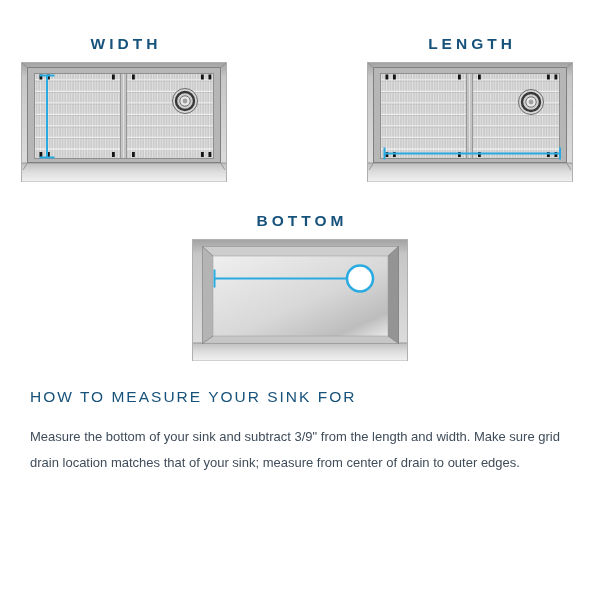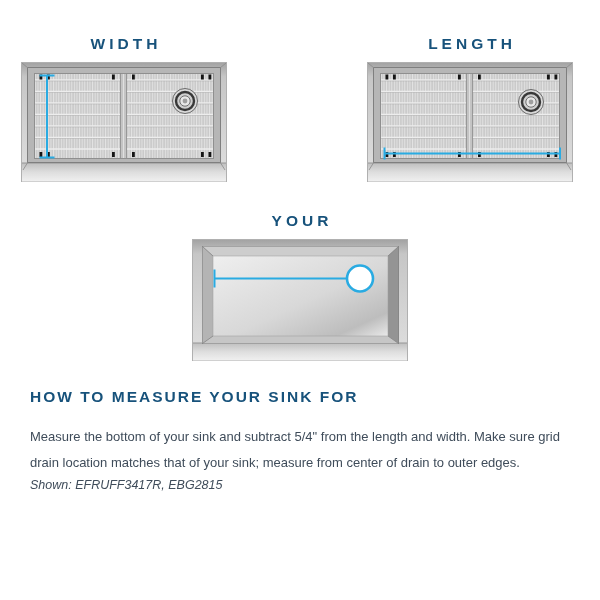--- a/index.html
+++ b/index.html
@@ -15,21 +15,21 @@
     font-weight:bold; font-size:15.5px; letter-spacing:4px; padding-left:4px;
     color:var(--heading,#17527B); line-height:20px; margin-bottom:8px; white-space:nowrap;
   }
   .sink { display:block; }
 
   .accent        { stroke:var(--accent,#29ABE2); stroke-width:2; fill:none; }
   .accent-circle { stroke:var(--accent,#29ABE2); stroke-width:2.6; fill:#ffffff; }
 
   .headline {
     position:absolute; left:30px; top:387px;
-    font-size:15.5px; font-weight:bold; letter-spacing:2px; line-height:19.5px;
+    font-size:15.5px; font-weight:normal; letter-spacing:2px; line-height:19.5px;
     color:var(--heading,#17527B);
   }
   .headline span { display:block; }
   .body-text {
     position:absolute; left:30px; top:424px; width:560px;
     font-size:13px; line-height:26px; color:var(--body_text,#3F4C5A);
   }
   .shown-text {
     position:absolute; left:30px; top:478px;
     font-size:12.5px; font-style:italic; color:var(--body_text,#3F4C5A);
@@ -191,21 +191,21 @@
       </g>
       <g class="accent">
         <line x1="17.5" y1="91.5" x2="193" y2="91.5"></line>
         <line x1="17.5" y1="85.5" x2="17.5" y2="97.5"></line>
         <line x1="193" y1="85.5" x2="193" y2="97.5"></line>
       </g>
     </svg>
   </div>
 
   <div class="figure fig-drain">
-    <div class="fig-label">YOUR</div>
+    <div class="fig-label">BOTTOM</div>
     <svg class="sink" width="216" height="122" viewBox="0 0 216 122">
       <rect x="0.5" y="0.5" width="215" height="121" fill="url(#gDeck)" stroke="#b0b0b0"></rect>
       <rect x="1" y="104" width="214" height="17.5" fill="url(#gApron)"></rect>
       <line x1="1" y1="104" x2="215" y2="104" stroke="#969696"></line>
       <rect x="10.5" y="7.5" width="196" height="97" fill="#a9a9a9" stroke="#7a7a7a"></rect>
       <g>
         <polygon points="10.5,7.5 206.5,7.5 196,17 21,17" fill="#cdcdcd"></polygon>
         <polygon points="10.5,7.5 21,17 21,97 10.5,104.5" fill="#b4b4b4"></polygon>
         <polygon points="206.5,7.5 196,17 196,97 206.5,104.5" fill="#949494"></polygon>
         <polygon points="10.5,104.5 21,97 196,97 206.5,104.5" fill="#c6c6c6"></polygon>
@@ -221,17 +221,16 @@
         <line x1="22.5" y1="39.5" x2="155" y2="39.5"></line>
         <line x1="22.5" y1="30.5" x2="22.5" y2="48.5"></line>
       </g>
       <circle class="accent-circle" cx="168" cy="39.5" r="13"></circle>
     </svg>
   </div>
 
   <h1 class="headline">
     <span>HOW TO MEASURE YOUR SINK FOR</span>
   </h1>
-  <p class="body-text">Measure the bottom of your sink and subtract 5/4" from the length and width. Make sure grid drain location matches that of your sink; measure from center of drain to outer edges.</p>
-  <p class="shown-text">Shown: EFRUFF3417R, EBG2815</p>
+  <p class="body-text">Measure the bottom of your sink and subtract 3/9" from the length and width. Make sure grid drain location matches that of your sink; measure from center of drain to outer edges.</p>
 
 
 </div>
 
 </body></html>

